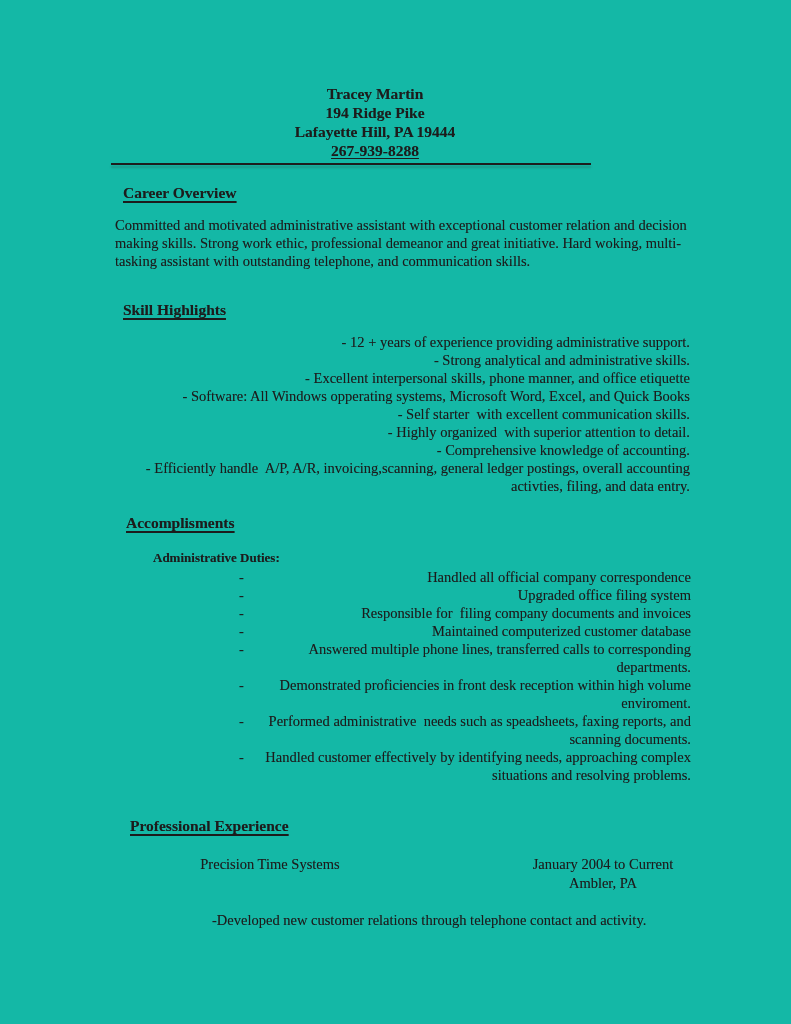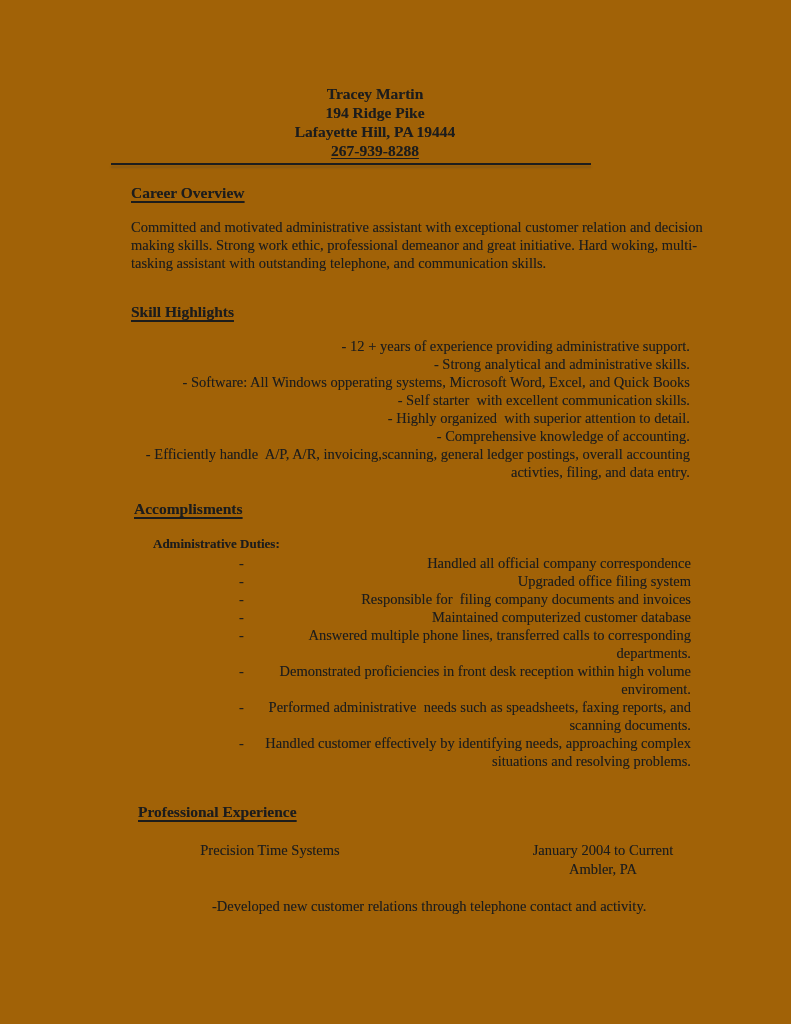--- a/index.html
+++ b/index.html
@@ -2,21 +2,21 @@
 <html><head>
 <meta charset="utf-8">
 <style>
   html, body { margin: 0; padding: 0; background: #ffffff; }
   .page {
     position: relative;
     width: 791px;
     height: 1024px;
     box-sizing: border-box;
     padding: 84px 96px 0 115px;
-    background: #a16207;
+    background: #14b8a6;
     font-family: "Liberation Serif", "DejaVu Serif", serif;
     color: #1c1c1c;
     font-size: 14.5px;
     text-shadow: 0 0 0.6px rgba(40,40,40,0.45);
     overflow: hidden;
   }
   .header-block {
     width: 520px;
     text-align: center;
     font-weight: bold;
@@ -26,31 +26,31 @@
   .header-phone { text-decoration: underline; text-underline-offset: 2px; }
   .header-rule {
     margin-top: 3px;
     margin-left: -4px;
     width: 480px;
     height: 2px;
     background: #1d1d1d;
     box-shadow: 0 3px 2px rgba(60,60,60,0.25);
   }
   h2 {
-    margin: 16px;
+    margin: 8px;
     font-size: 15.5px;
     font-weight: bold;
     line-height: 19px;
     text-decoration: underline;
     text-underline-offset: 3px;
     text-decoration-thickness: 1.5px;
   }
   .sec-career { margin-top: 18px; }
   .overview-text {
-    margin: 14px 0 0 16px;
+    margin: 14px 0 0 0;
     width: 575px;
     line-height: 18px;
     white-space: pre-wrap;
   }
   .sec-skills { margin-top: 30px; }
   ul { list-style: none; margin: 0; padding: 0; }
   .skills-list { margin-top: 14px; width: 575px; }
   .skills-list li { line-height: 18px; white-space: pre-wrap; text-align: right; }
   .sec-accompl { margin-top: 18px; margin-left: 3px; }
   .duties-subheading {
@@ -94,20 +94,21 @@
   <section class="sec-career">
     <h2>Career Overview</h2>
     <p class="overview-text">Committed and motivated administrative assistant with exceptional customer relation and decision making skills. Strong work ethic, professional demeanor and great initiative. Hard woking, multi-tasking assistant with outstanding telephone, and communication skills.</p>
   </section>
 
   <section class="sec-skills">
     <h2>Skill Highlights</h2>
     <ul class="skills-list">
       <li>- 12 + years of experience providing administrative support.</li>
       <li>- Strong analytical and administrative skills.</li>
+      <li>- Excellent interpersonal skills, phone manner, and office etiquette</li>
       <li>- Software: All Windows opperating systems, Microsoft Word, Excel, and Quick Books</li>
       <li>- Self starter  with excellent communication skills.</li>
       <li>- Highly organized  with superior attention to detail.</li>
       <li>- Comprehensive knowledge of accounting.</li>
       <li>- Efficiently handle  A/P, A/R, invoicing,scanning, general ledger postings, overall accounting activties, filing, and data entry.</li>
     </ul>
   </section>
 
   <section class="sec-accompl">
     <h2>Accomplisments</h2>

